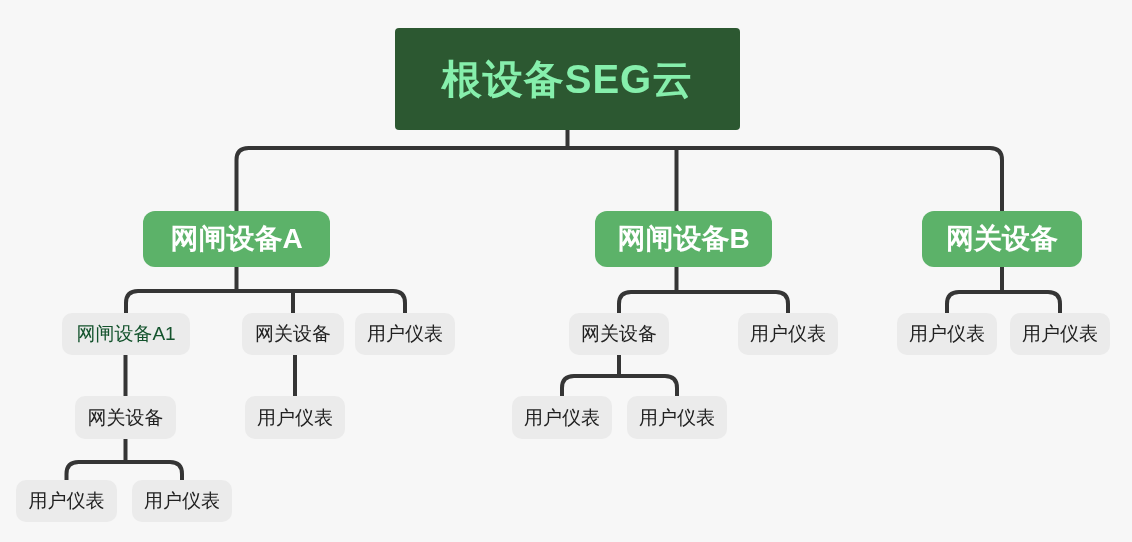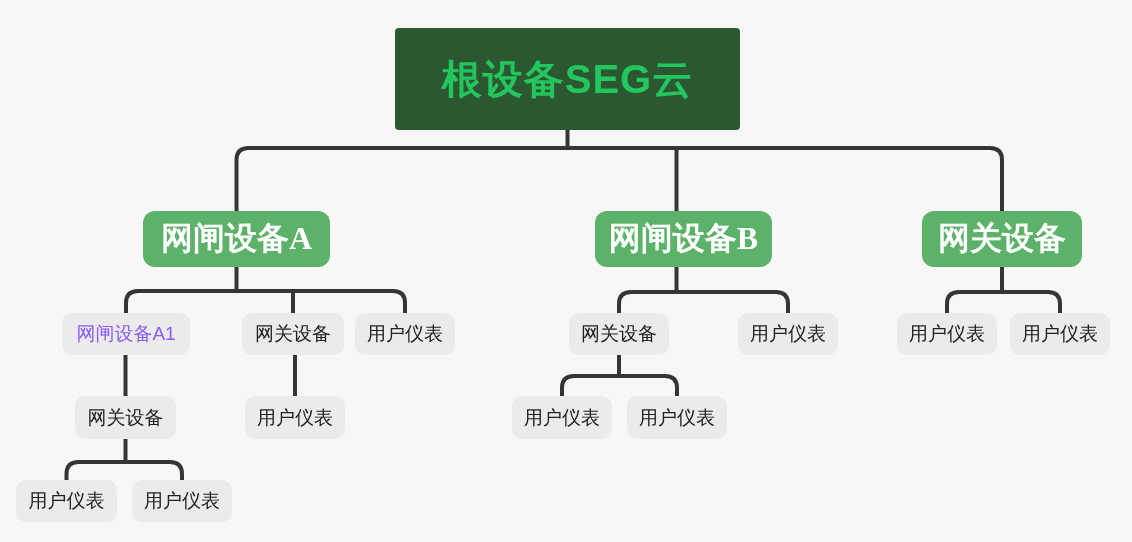--- a/index.html
+++ b/index.html
@@ -32,22 +32,21 @@
   }
   .node.root {
     border-radius: 4px;
     font-weight: bold;
     font-size: 40px;
     letter-spacing: 1px;
   }
   .node.branch {
     border-radius: 12px;
     font-weight: bold;
-    font-size: 32px;
-    font-family: Liberation Serif, serif;
+    font-size: 28px;
   }
   .node.leaf {
     border-radius: 10px;
     font-weight: 400;
     font-size: 19px;
   }
 </style>
 </head>
 <body style="background: rgb(247, 247, 247);">
 
@@ -64,25 +63,25 @@
       <path d="M 1002 267 V 292" fill="none" stroke="#353535" stroke-width="4" stroke-linecap="butt"></path>
       <path d="M 947 313 V 304 Q 947 292 959 292 H 1048 Q 1060 292 1060 304 V 313" fill="none" stroke="#353535" stroke-width="4" stroke-linecap="butt"></path>
       <path d="M 125.5 355 V 396" fill="none" stroke="#353535" stroke-width="4" stroke-linecap="butt"></path>
       <path d="M 295 355 V 396" fill="none" stroke="#353535" stroke-width="4" stroke-linecap="butt"></path>
       <path d="M 619 355 V 376" fill="none" stroke="#353535" stroke-width="4" stroke-linecap="butt"></path>
       <path d="M 562 396 V 388 Q 562 376 574 376 H 665 Q 677 376 677 388 V 396" fill="none" stroke="#353535" stroke-width="4" stroke-linecap="butt"></path>
       <path d="M 125.5 439 V 462" fill="none" stroke="#353535" stroke-width="4" stroke-linecap="butt"></path>
       <path d="M 66.5 480 V 474 Q 66.5 462 78.5 462 H 170 Q 182 462 182 474 V 480" fill="none" stroke="#353535" stroke-width="4" stroke-linecap="butt"></path>
     </svg>
   <div id="nodes">
-      <div class="node root" style="left: 395px; top: 28px; width: 345px; height: 102px; background: rgb(44, 88, 49); color: #22c55e;">根设备SEG云</div>
+      <div class="node root" style="left: 395px; top: 28px; width: 345px; height: 102px; background: rgb(44, 88, 49); color: #86efac;">根设备SEG云</div>
       <div class="node branch" style="left: 143px; top: 211px; width: 187px; height: 56px; background: rgb(92, 178, 105); color: rgb(255, 255, 255);">网闸设备A</div>
       <div class="node branch" style="left: 588px; top: 211px; width: 177px; height: 56px; background: rgb(92, 178, 105); color: rgb(255, 255, 255); margin-left: 7px;">网闸设备B</div>
       <div class="node branch" style="left: 922px; top: 211px; width: 160px; height: 56px; background: rgb(92, 178, 105); color: rgb(255, 255, 255);">网关设备</div>
-      <div class="node leaf" style="left: 62px; top: 313px; width: 128px; height: 42px; background: rgb(235, 235, 235); color: #8b5cf6;">网闸设备A1</div>
+      <div class="node leaf" style="left: 62px; top: 313px; width: 128px; height: 42px; background: rgb(235, 235, 235); color: #14532d;">网闸设备A1</div>
       <div class="node leaf" style="left: 242px; top: 313px; width: 102px; height: 42px; background: rgb(235, 235, 235); color: rgb(33, 33, 33);">网关设备</div>
       <div class="node leaf" style="left: 355px; top: 313px; width: 100px; height: 42px; background: rgb(235, 235, 235); color: rgb(33, 33, 33);">用户仪表</div>
       <div class="node leaf" style="left: 569px; top: 313px; width: 100px; height: 42px; background: rgb(235, 235, 235); color: rgb(33, 33, 33);">网关设备</div>
       <div class="node leaf" style="left: 738px; top: 313px; width: 100px; height: 42px; background: rgb(235, 235, 235); color: rgb(33, 33, 33);">用户仪表</div>
       <div class="node leaf" style="left: 897px; top: 313px; width: 100px; height: 42px; background: rgb(235, 235, 235); color: rgb(33, 33, 33);">用户仪表</div>
       <div class="node leaf" style="left: 1010px; top: 313px; width: 100px; height: 42px; background: rgb(235, 235, 235); color: rgb(33, 33, 33);">用户仪表</div>
       <div class="node leaf" style="left: 75px; top: 396px; width: 101px; height: 43px; background: rgb(235, 235, 235); color: rgb(33, 33, 33);">网关设备</div>
       <div class="node leaf" style="left: 245px; top: 396px; width: 100px; height: 43px; background: rgb(235, 235, 235); color: rgb(33, 33, 33);">用户仪表</div>
       <div class="node leaf" style="left: 512px; top: 396px; width: 100px; height: 43px; background: rgb(235, 235, 235); color: rgb(33, 33, 33);">用户仪表</div>
       <div class="node leaf" style="left: 627px; top: 396px; width: 100px; height: 43px; background: rgb(235, 235, 235); color: rgb(33, 33, 33);">用户仪表</div>

